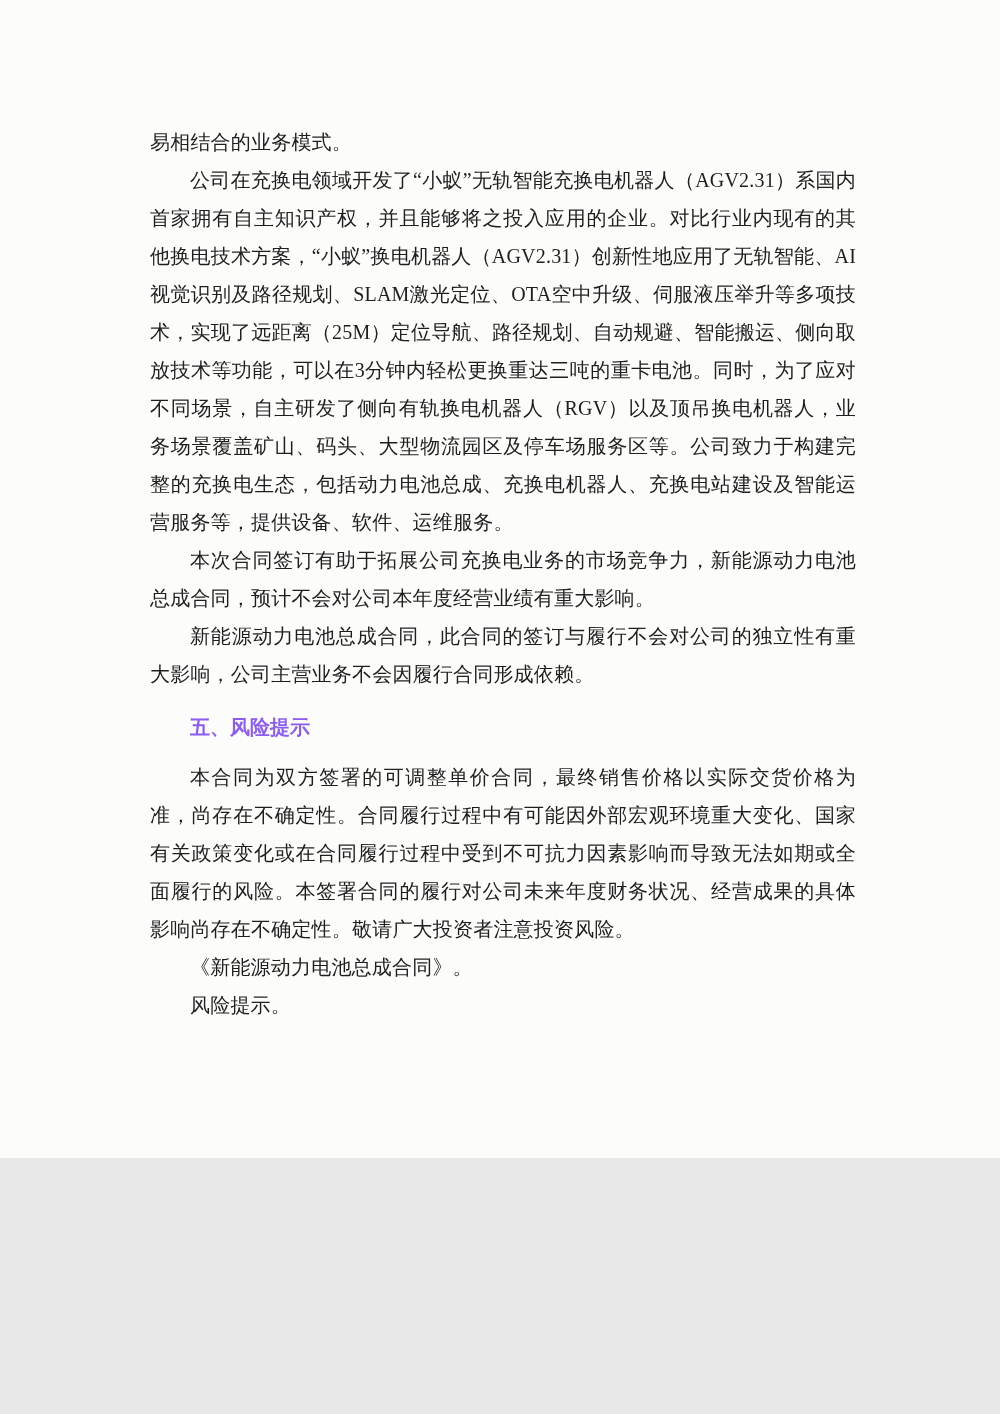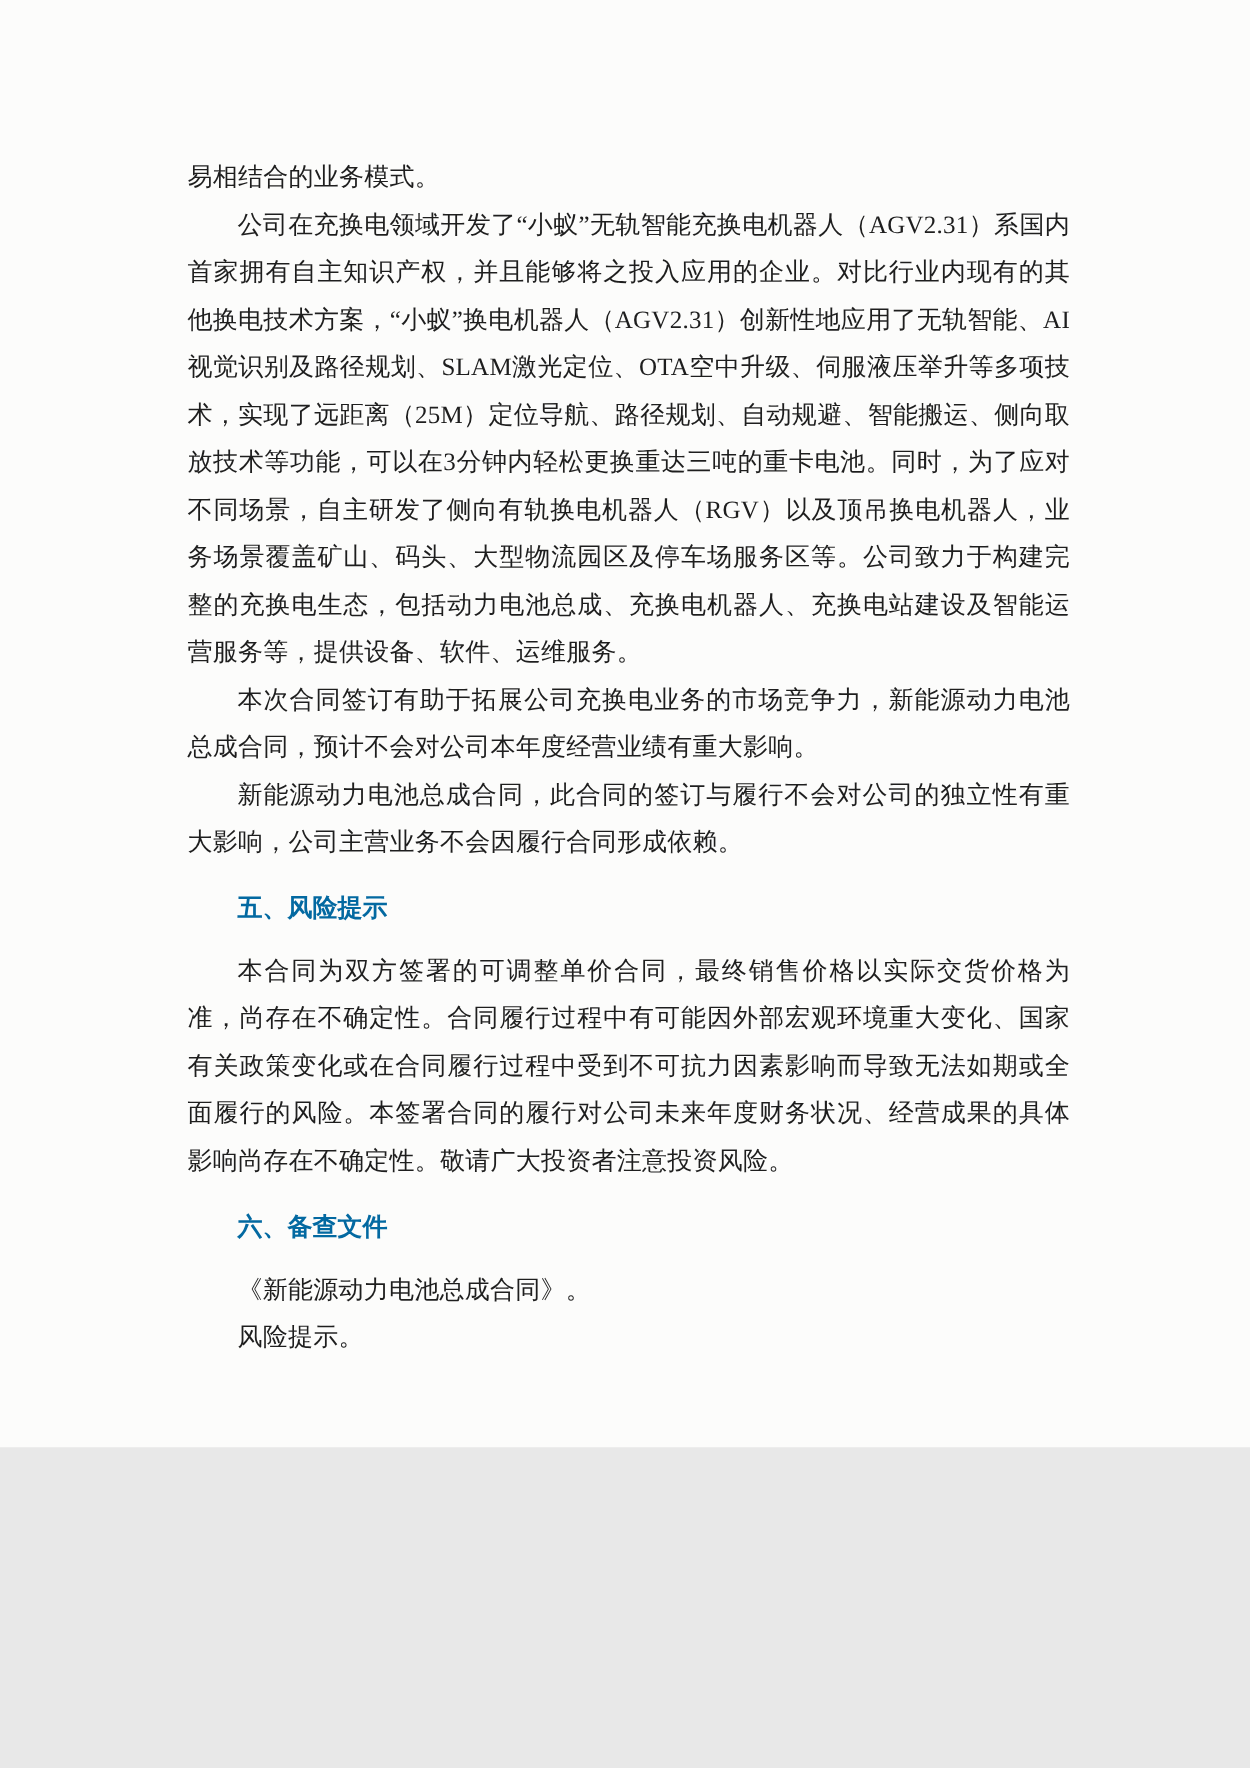--- a/index.html
+++ b/index.html
@@ -34,21 +34,21 @@
   .content p.continuation {
     text-indent: 0;
   }
   .content h2.heading {
     margin: 15px 0 12px 0;
     font-size: 20px;
     line-height: 38px;
     font-weight: bold;
     text-indent: 2em;
     font-family: "Liberation Sans", "DejaVu Sans", sans-serif;
-    color: #0369a1;
+    color: #8b5cf6;
   }
   .signature-block {
     margin-top: 45px;
   }
   .signature-block .signature {
     margin: 0;
     font-size: 20px;
     line-height: 38px;
     text-align: right;
     text-indent: 0;
@@ -73,21 +73,20 @@
     <p>公司在充换电领域开发了“小蚁”无轨智能充换电机器人（AGV2.31）系国内首家拥有自主知识产权，并且能够将之投入应用的企业。对比行业内现有的其他换电技术方案，“小蚁”换电机器人（AGV2.31）创新性地应用了无轨智能、AI视觉识别及路径规划、SLAM激光定位、OTA空中升级、伺服液压举升等多项技术，实现了远距离（25M）定位导航、路径规划、自动规避、智能搬运、侧向取放技术等功能，可以在3分钟内轻松更换重达三吨的重卡电池。同时，为了应对不同场景，自主研发了侧向有轨换电机器人（RGV）以及顶吊换电机器人，业务场景覆盖矿山、码头、大型物流园区及停车场服务区等。公司致力于构建完整的充换电生态，包括动力电池总成、充换电机器人、充换电站建设及智能运营服务等，提供设备、软件、运维服务。</p>
 
     <p>本次合同签订有助于拓展公司充换电业务的市场竞争力，新能源动力电池总成合同，预计不会对公司本年度经营业绩有重大影响。</p>
 
     <p>新能源动力电池总成合同，此合同的签订与履行不会对公司的独立性有重大影响，公司主营业务不会因履行合同形成依赖。</p>
 
     <h2 class="heading">五、风险提示</h2>
 
     <p>本合同为双方签署的可调整单价合同，最终销售价格以实际交货价格为准，尚存在不确定性。合同履行过程中有可能因外部宏观环境重大变化、国家有关政策变化或在合同履行过程中受到不可抗力因素影响而导致无法如期或全面履行的风险。本签署合同的履行对公司未来年度财务状况、经营成果的具体影响尚存在不确定性。敬请广大投资者注意投资风险。</p>
 
-    <h2 class="heading">六、备查文件</h2>
 
     <p>《新能源动力电池总成合同》。</p>
 
     <p>风险提示。</p>
 
 
   </div>
 </div>
 
 </body></html>

